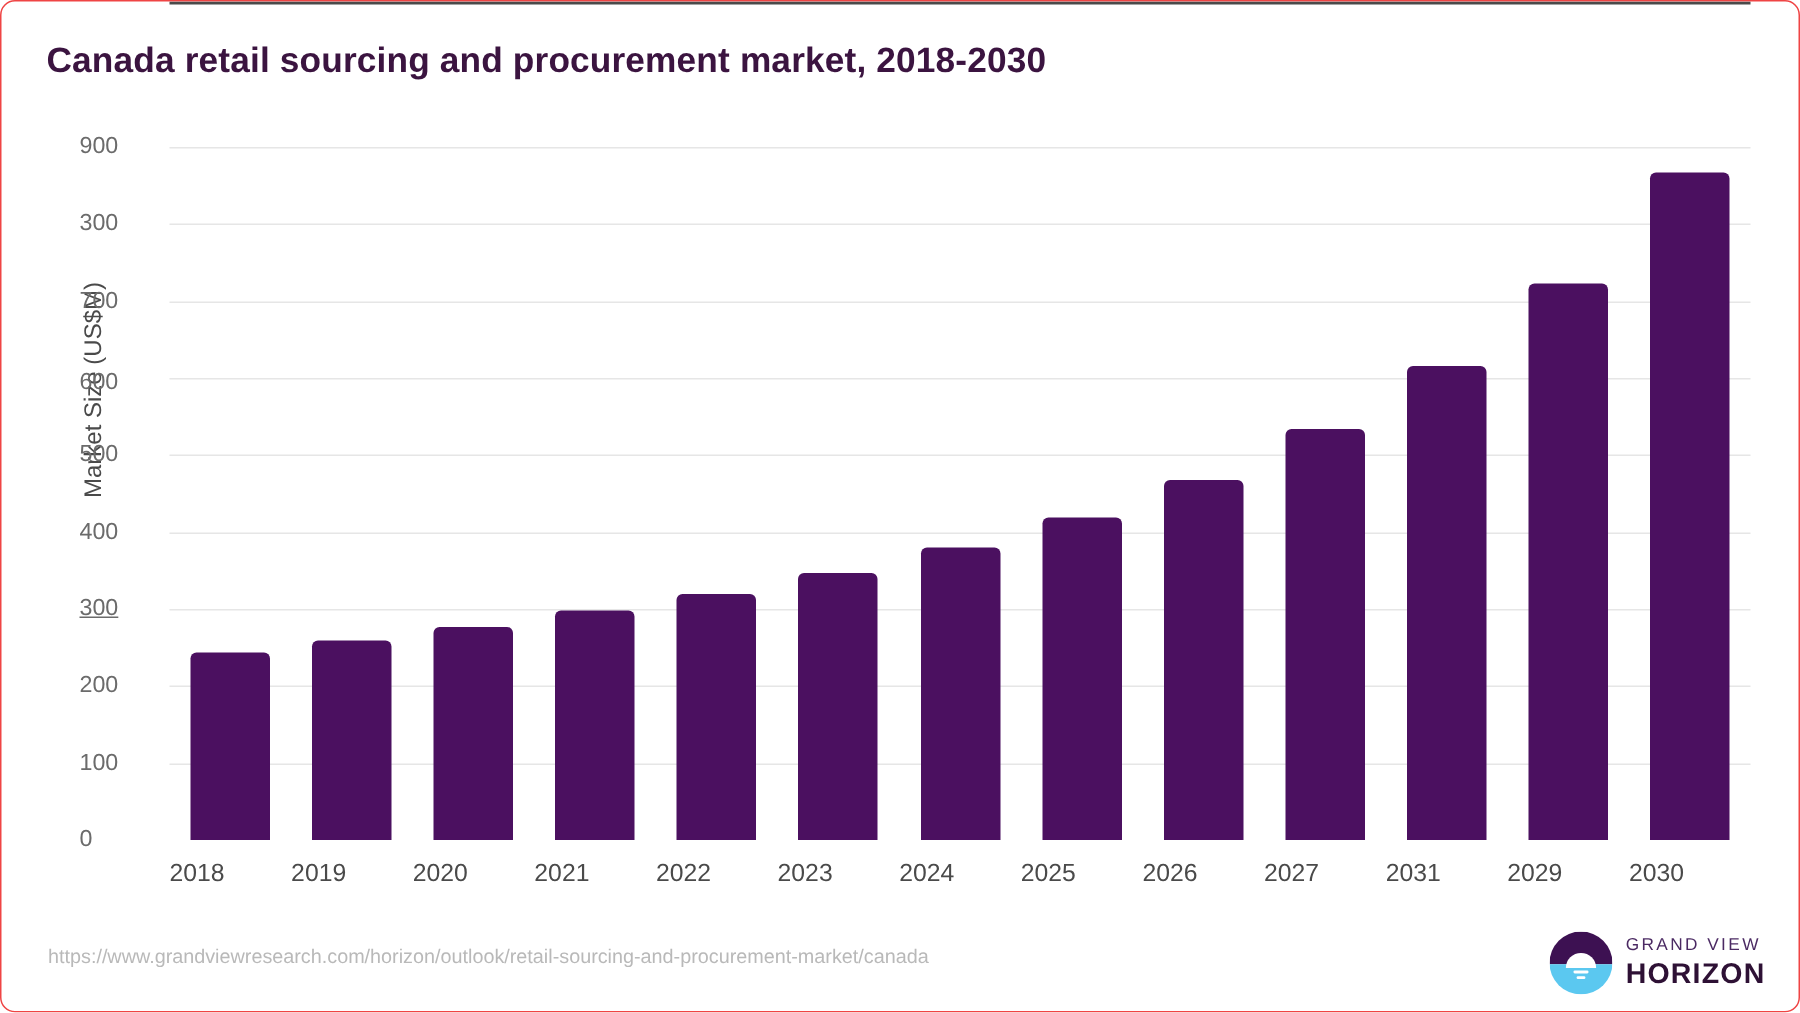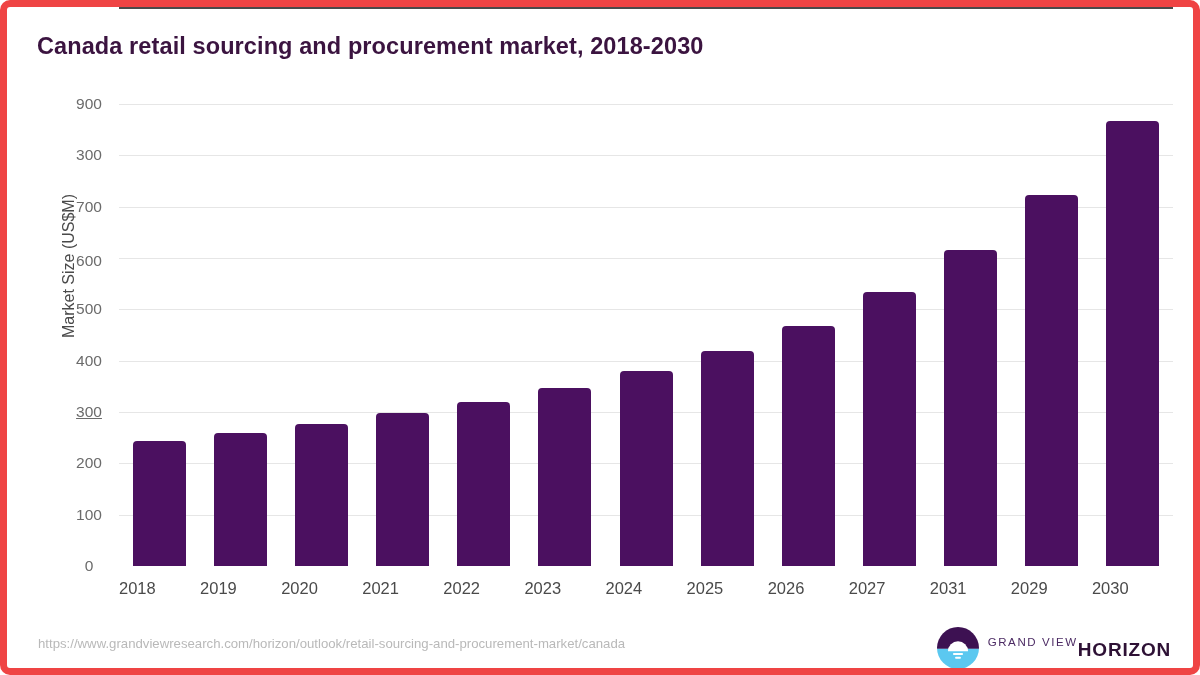--- a/index.html
+++ b/index.html
@@ -5,21 +5,21 @@
   html, body {
     margin: 0;
     padding: 0;
     background: #ffffff;
   }
   #page {
     position: relative;
     width: 1200px;
     height: 675px;
     background: #ffffff;
-    border: 7px solid #ef4444;
+    border: 1px solid #ef4444;
     border-radius: 10px;
     box-sizing: border-box;
     overflow: hidden;
     font-family: "Liberation Sans", sans-serif;
   }
 
   
   #chart-title {
     position: absolute;
     left: 30px;
@@ -50,21 +50,21 @@
     transform-origin: center center;
     font-size: 16px;
     color: #4a4a4a;
     white-space: nowrap;
   }
 
   .ytick {
     position: absolute;
     right: 1088px;       
     width: 60px;
-    text-align: center;
+    text-align: left;
     font-size: 15.5px;
     color: #6b6b6b;
     transform: translateY(-50%);
     white-space: nowrap;
   }
   .gridline {
     position: absolute;
     left: 112px;
     width: 1054px;
     height: 1px;
@@ -133,21 +133,21 @@
     align-items: center;
     gap: 9px;
   }
   #logo-mark {
     width: 42px;
     height: 42px;
     flex: 0 0 42px;
   }
   #logo-text {
     display: flex;
-    flex-direction: row;
+    flex-direction: column;
     justify-content: center;
     line-height: 1;
   }
   #logo-line1 {
     font-size: 11.5px;
     letter-spacing: 1.6px;
     color: #4b2a63;
     font-weight: normal;
   }
   #logo-line2 {

